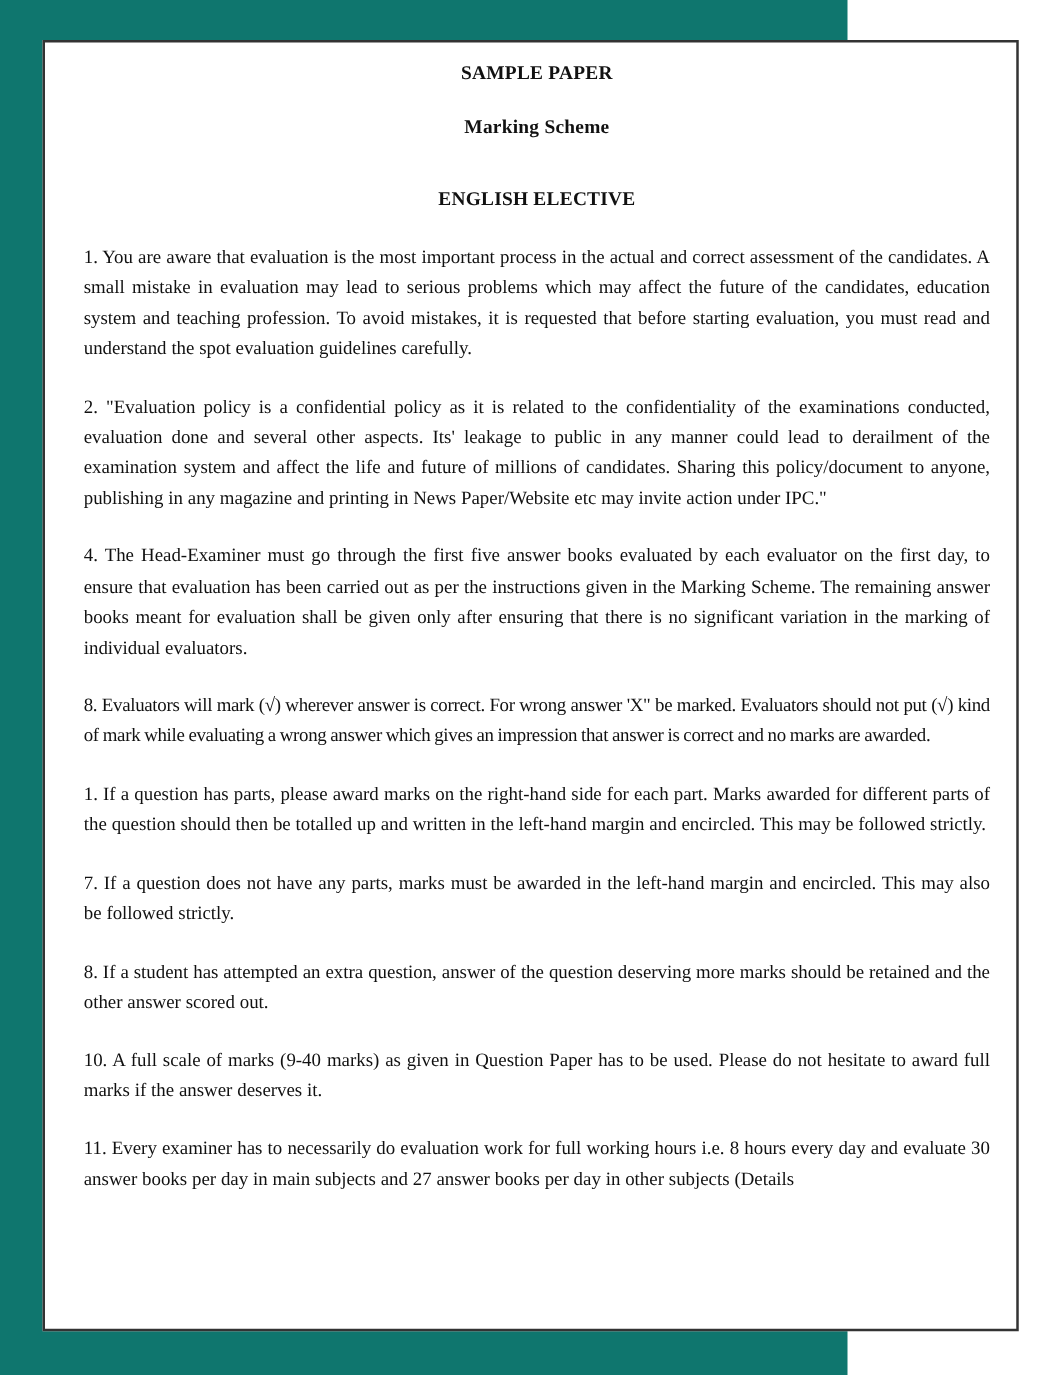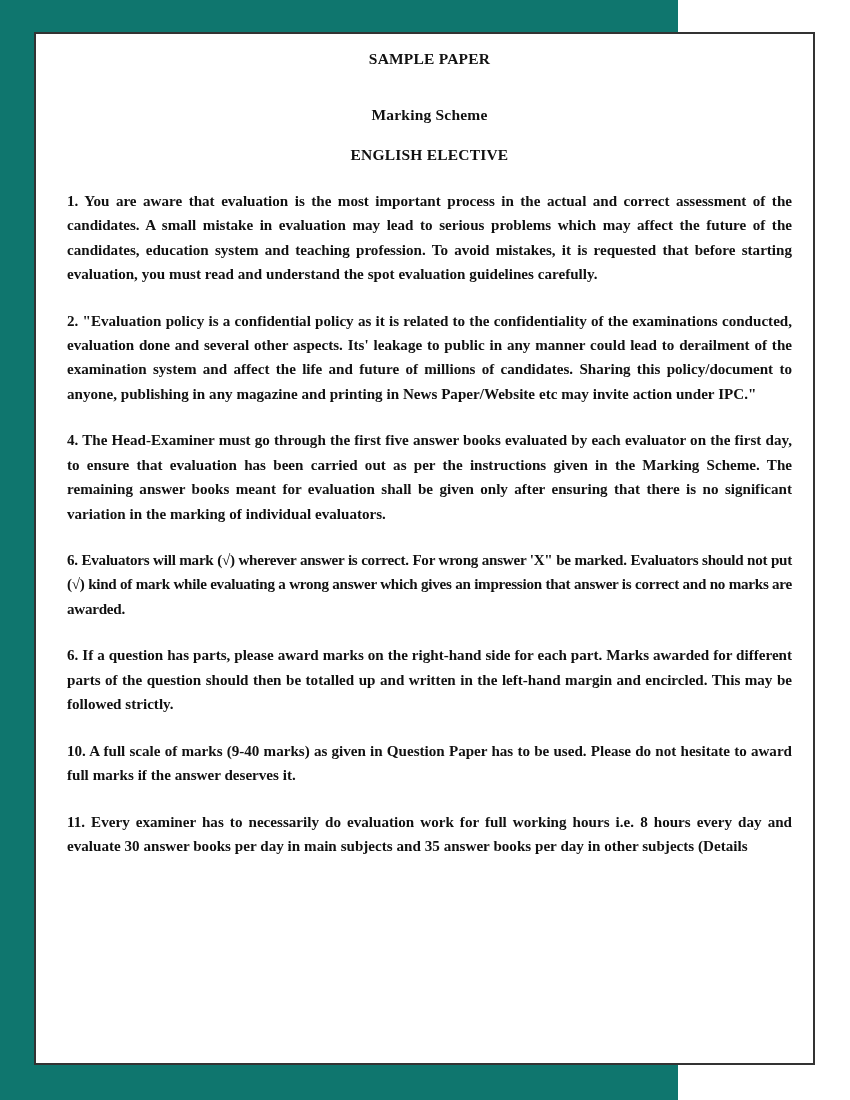--- a/index.html
+++ b/index.html
@@ -45,28 +45,27 @@
 
   .doc-heading {
     text-align: center;
     font-weight: bold;
     font-size: 15.5px;
     line-height: 1.2;
     letter-spacing: 0.2px;
     margin: 0;
   }
   .doc-heading.h-title   { margin-top: 10px; }
-  .doc-heading.h-sub     { margin-top: 37px; }
-  .doc-heading.h-subject { margin-top: 22px; }
+  .doc-heading.h-sub     { margin-top: 24px; }
+  .doc-heading.h-subject { margin-top: 40px; }
 
   .clause-list {
     margin: 0;
     padding: 0;
     list-style: none;
-    font-weight: bold;
   }
 
   .clause {
     margin-top: 22px;
     font-size: 15.1px;
     line-height: 1.62;
     text-align: justify;
     text-justify: inter-word;
     hyphens: none;
     word-spacing: 0.1px;
@@ -90,21 +89,23 @@
       <div class="doc-heading h-title">SAMPLE PAPER</div>
 
       <div class="doc-heading h-sub">Marking Scheme</div>
 
       <div class="doc-heading h-subject">ENGLISH ELECTIVE</div>
 
       <div class="clause-list">
         <p class="clause">1. You are aware that evaluation is the most important process in the actual and correct assessment of the candidates. A small mistake in evaluation may lead to serious problems which may affect the future of the candidates, education system and teaching profession. To avoid mistakes, it is requested that before starting evaluation, you must read and understand the spot evaluation guidelines carefully.</p>
         <p class="clause">2. "Evaluation policy is a confidential policy as it is related to the confidentiality of the examinations conducted, evaluation done and several other aspects. Its' leakage to public in any manner could lead to derailment of the examination system and affect the life and future of millions of candidates. Sharing this policy/document to anyone, publishing in any magazine and printing in News Paper/Website etc may invite action under IPC."</p>
         <p class="clause">4. The Head-Examiner must go through the first five answer books evaluated by each evaluator on the first day, to ensure that evaluation has been carried out as per the instructions given in the Marking Scheme. The remaining answer books meant for evaluation shall be given only after ensuring that there is no significant variation in the marking of individual evaluators.</p>
-        <p class="clause condensed">6. Evaluators will mark (√) wherever answer is correct. For wrong answer 'X" be marked. Evaluators should not put (√) kind of mark while evaluating a wrong answer which gives an impression that answer is correct and no marks are awarded.</p>
-        <p class="clause">6. If a question has parts, please award marks on the right-hand side for each part. Marks awarded for different parts of the question should then be totalled up and written in the left-hand margin and encircled. This may be followed strictly.</p>
+        <p class="clause condensed">8. Evaluators will mark (√) wherever answer is correct. For wrong answer 'X" be marked. Evaluators should not put (√) kind of mark while evaluating a wrong answer which gives an impression that answer is correct and no marks are awarded.</p>
+        <p class="clause">1. If a question has parts, please award marks on the right-hand side for each part. Marks awarded for different parts of the question should then be totalled up and written in the left-hand margin and encircled. This may be followed strictly.</p>
+        <p class="clause">7. If a question does not have any parts, marks must be awarded in the left-hand margin and encircled. This may also be followed strictly.</p>
+        <p class="clause">8. If a student has attempted an extra question, answer of the question deserving more marks should be retained and the other answer scored out.</p>
         <p class="clause">10. A full scale of marks (9-40 marks) as given in Question Paper has to be used. Please do not hesitate to award full marks if the answer deserves it.</p>
-        <p class="clause">11. Every examiner has to necessarily do evaluation work for full working hours i.e. 8 hours every day and evaluate 30 answer books per day in main subjects and 35 answer books per day in other subjects (Details</p>
+        <p class="clause">11. Every examiner has to necessarily do evaluation work for full working hours i.e. 8 hours every day and evaluate 30 answer books per day in main subjects and 27 answer books per day in other subjects (Details</p>
       </div>
 
     </div>
   </div>
 </div>
 
 </body></html>

